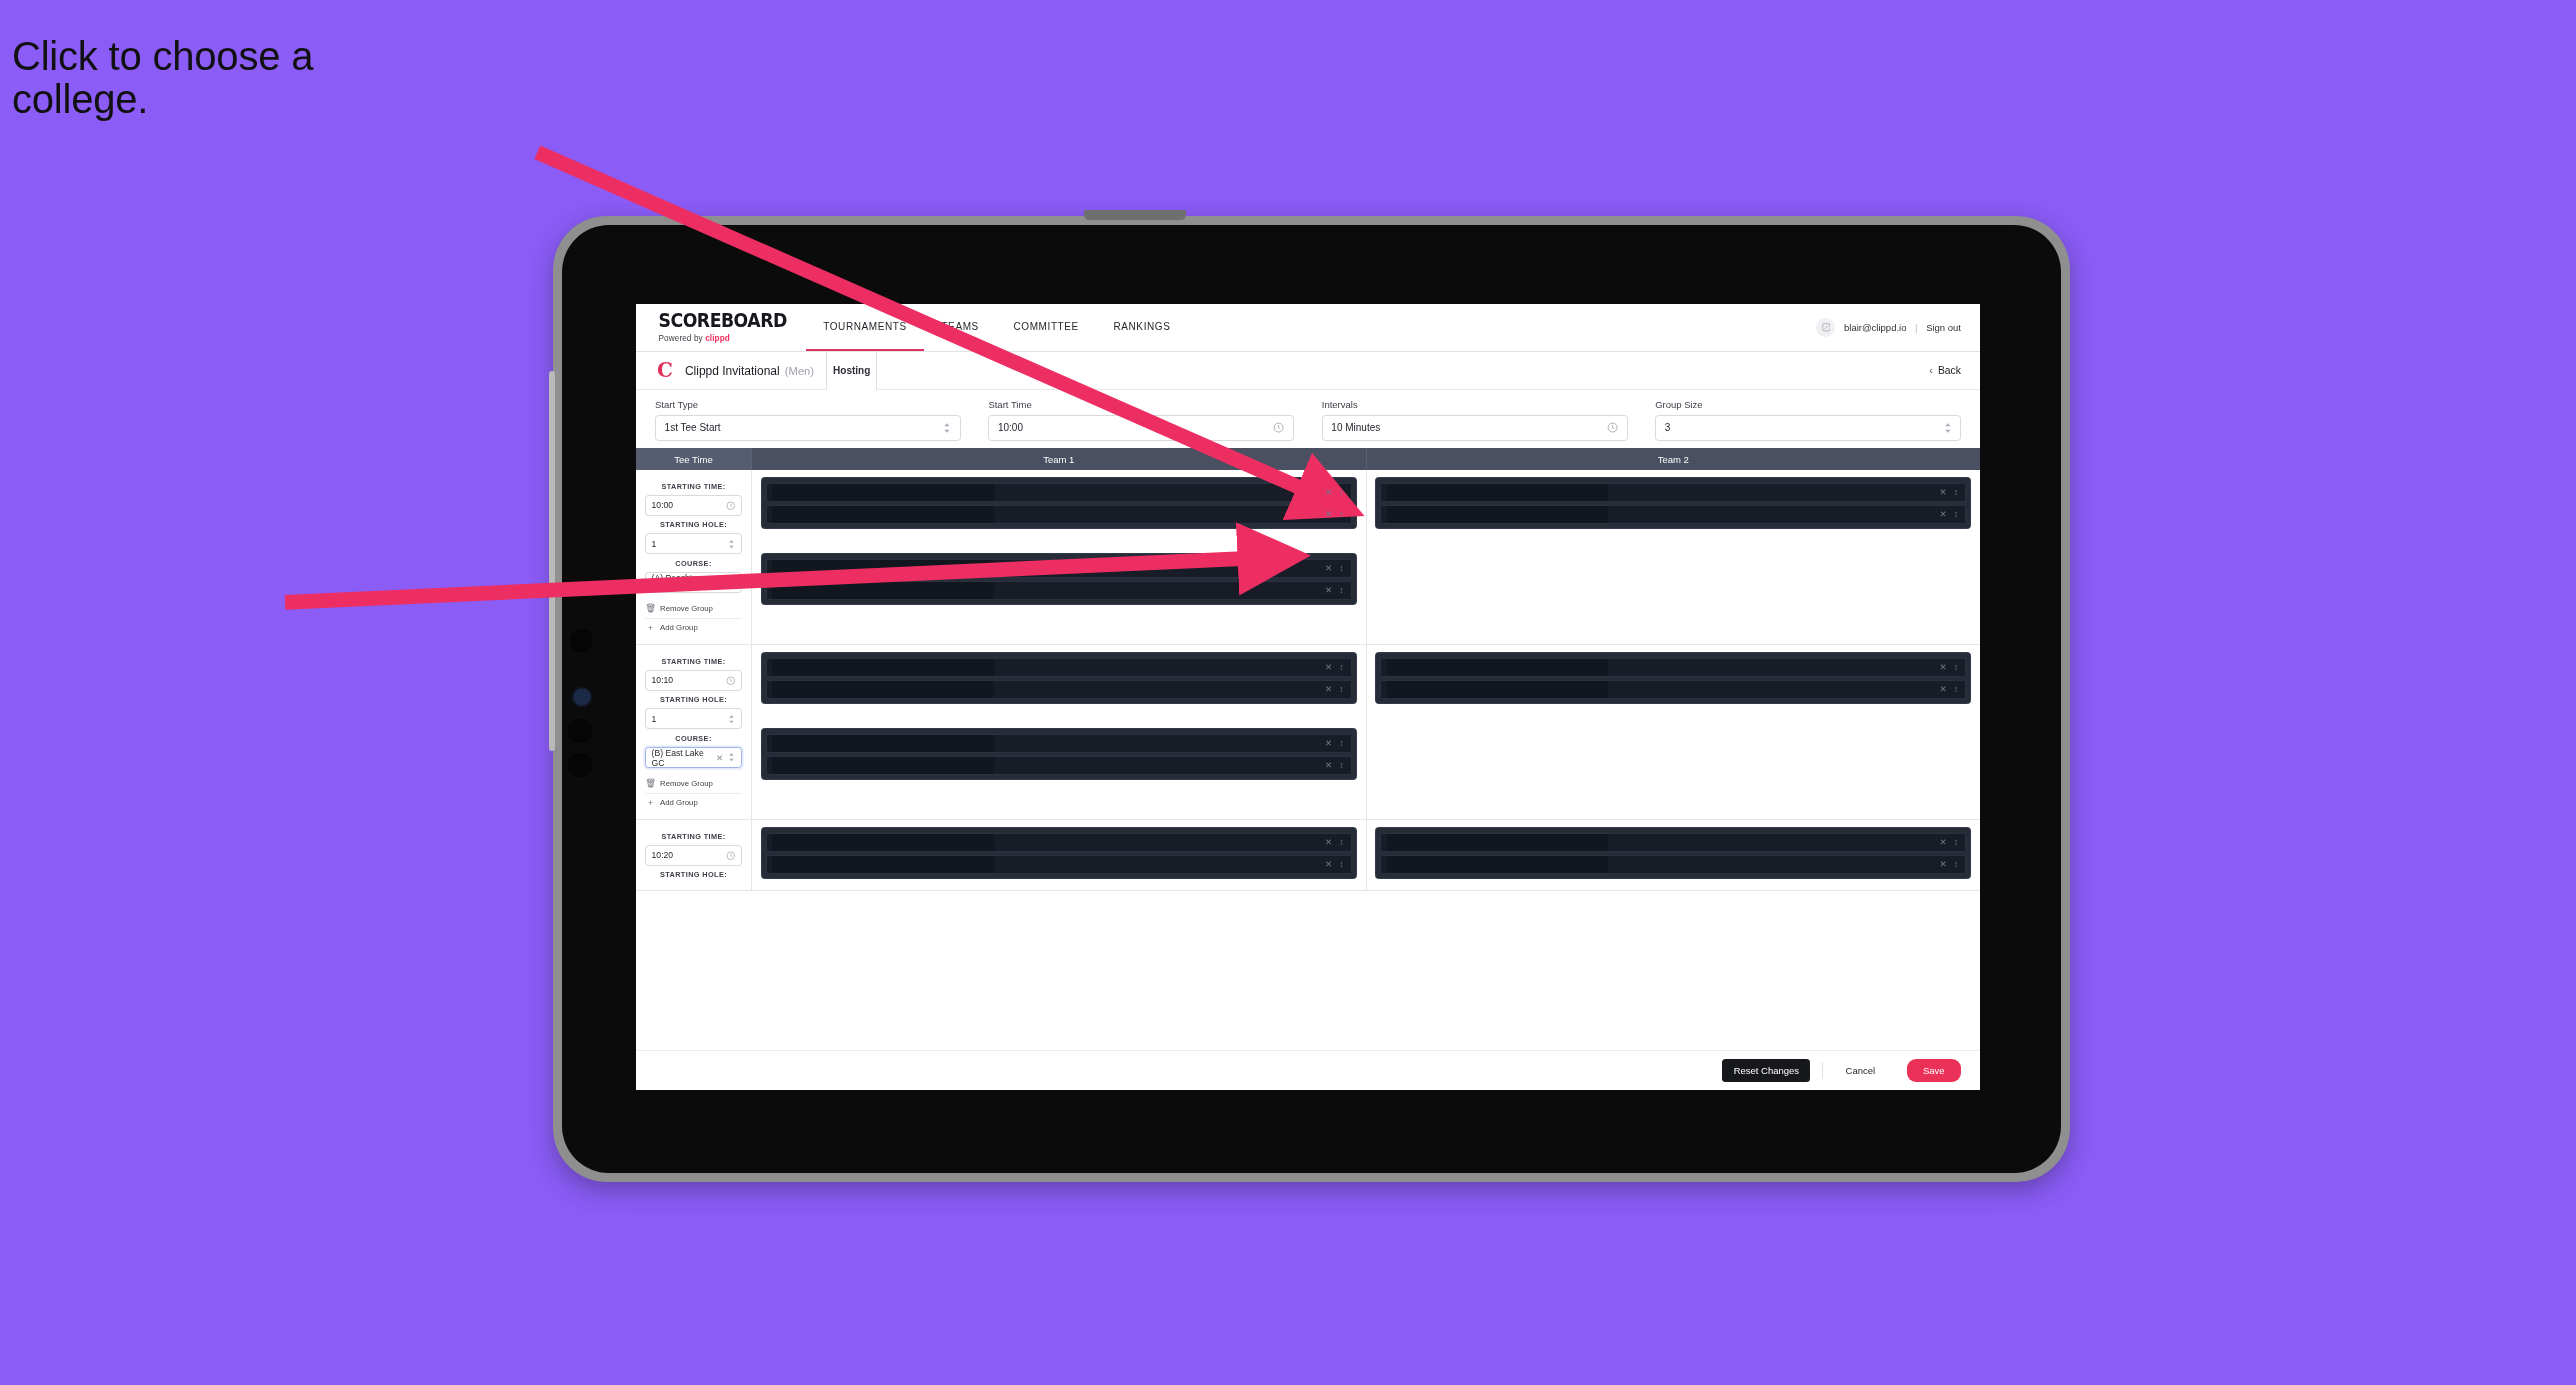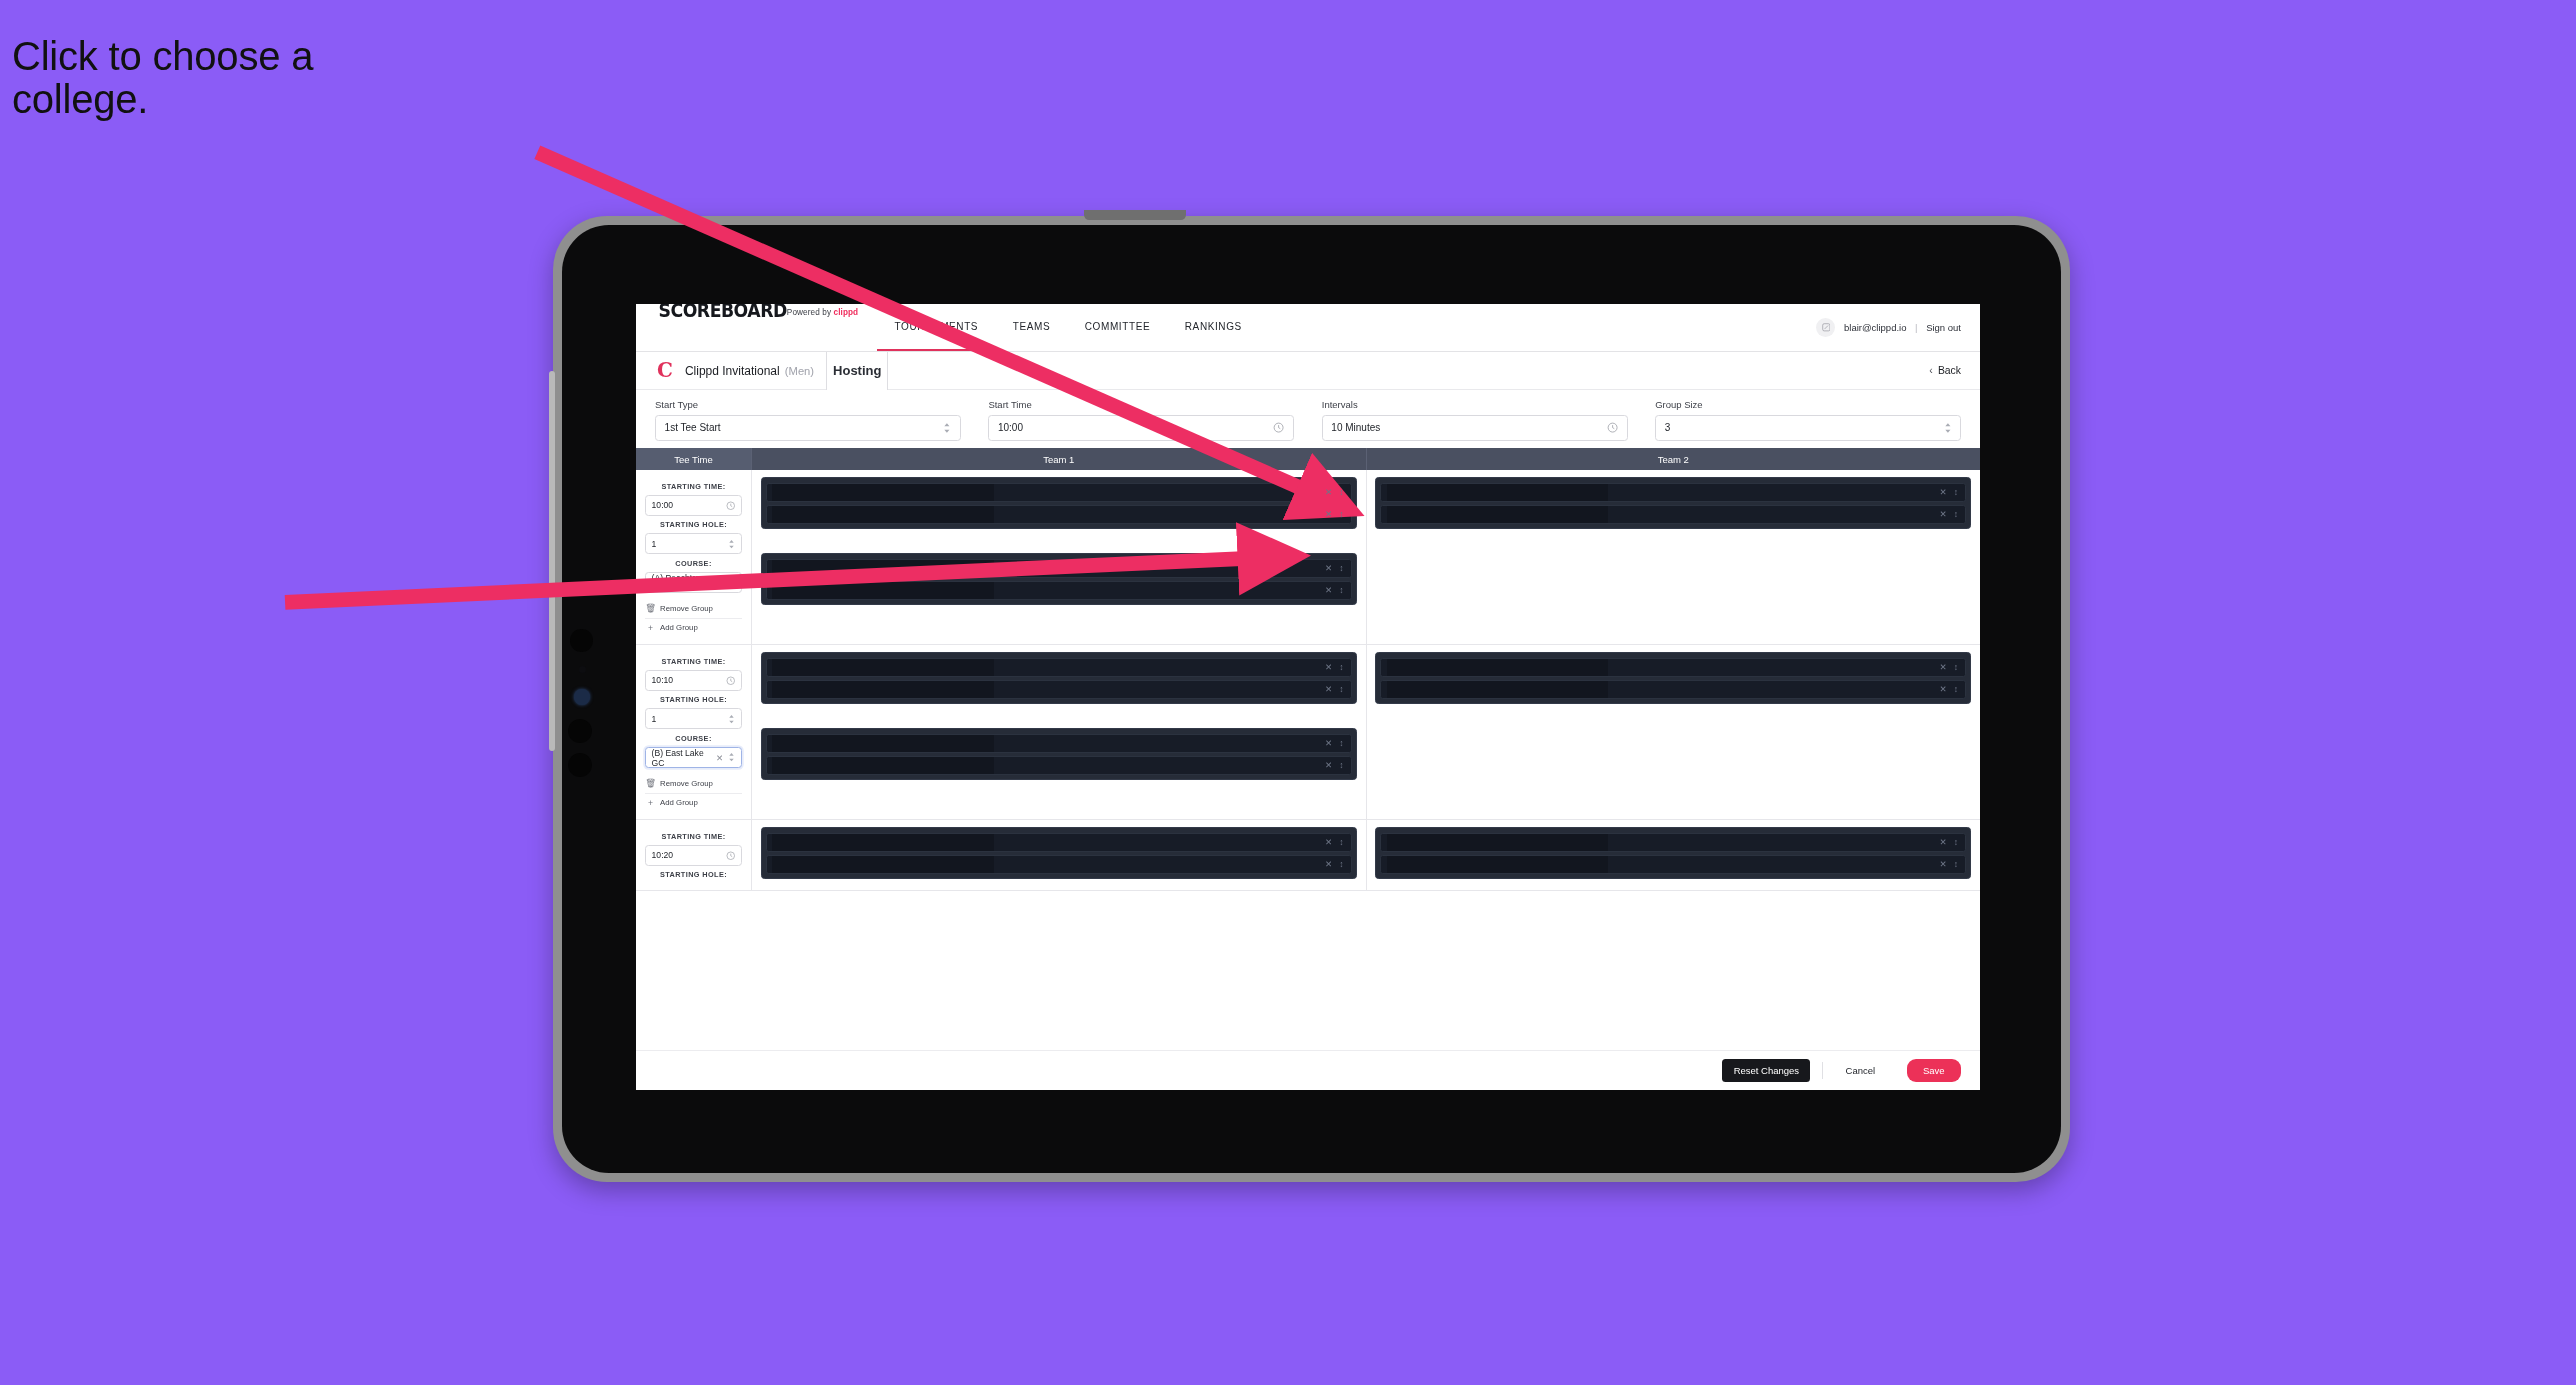--- a/index.html
+++ b/index.html
@@ -60,21 +60,21 @@
     display: flex; flex-direction: column;
   }
 
   
   .navbar {
     height: 48px; flex: 0 0 48px;
     display: flex; align-items: stretch;
     border-bottom: 0.9px solid #e3e3e6;
     background:#fff; position: relative;
   }
-  .brand { display:flex; flex-direction:row; justify-content:center; padding: 0 19px 0 22.5px; }
+  .brand { display:flex; flex-direction:column; justify-content:center; padding: 0 19px 0 22.5px; }
   .brand-title {
     font-family: "DejaVu Sans", sans-serif;
     font-weight: 700; font-size: 17.3px; letter-spacing: -0.5px;
     color: #16181d; line-height: 1; transform: scaleY(1.12); transform-origin: left center;
   }
   .brand-sub { font-size: 8.2px; color:#3a3d44; margin-top: 4.3px; letter-spacing: 0.1px;}
   .brand-sub b { color:#ef2b5b; font-weight:700; }
   .navlinks { display:flex; align-items:stretch; }
   .navlink {
     display:flex; align-items:center; padding: 0 17.3px;
@@ -98,21 +98,21 @@
     border-bottom: 0.9px solid #e9e9ec; background:#fff;
   }
   .tlogo {
     font-family: "DejaVu Serif", serif;
     font-size: 20px; font-weight:700; color:#e0325c; line-height:1; margin-right: 12px;
     transform: translateY(-0.9px);
   }
   .tname { font-size: 12px; color:#1b1d22; font-weight:500; }
   .tgender { font-size: 11.2px; color:#a0a2ab; margin-left: 5.2px; }
   .tbadge {
-    margin-left: 12px; font-size: 13px; font-weight:700; color:#2b2e35;
+    margin-left: 12px; font-size: 10px; font-weight:700; color:#2b2e35;
     border:0.9px solid #dedee2; border-radius: 2.6px; padding: 15px 6px; background:#fff;
   }
   .tback { margin-left:auto; display:flex; align-items:center; gap:5.2px; font-size: 10.4px; color:#1b1d22; cursor:pointer; }
   .tback .chev { font-size: 10.4px; color:#4a4d55; }
 
   
   .controls { display:flex; gap: 12px; padding: 8.6px 19px 7px 19px; background:#fff; }
   .ctrl { flex: 1 1 0; padding-right: 15.5px; }
   .ctrl:last-child { padding-right: 0; }
   .ctrl-label { font-size: 9.5px; color:#3c3f47; margin-bottom: 5.2px; }

